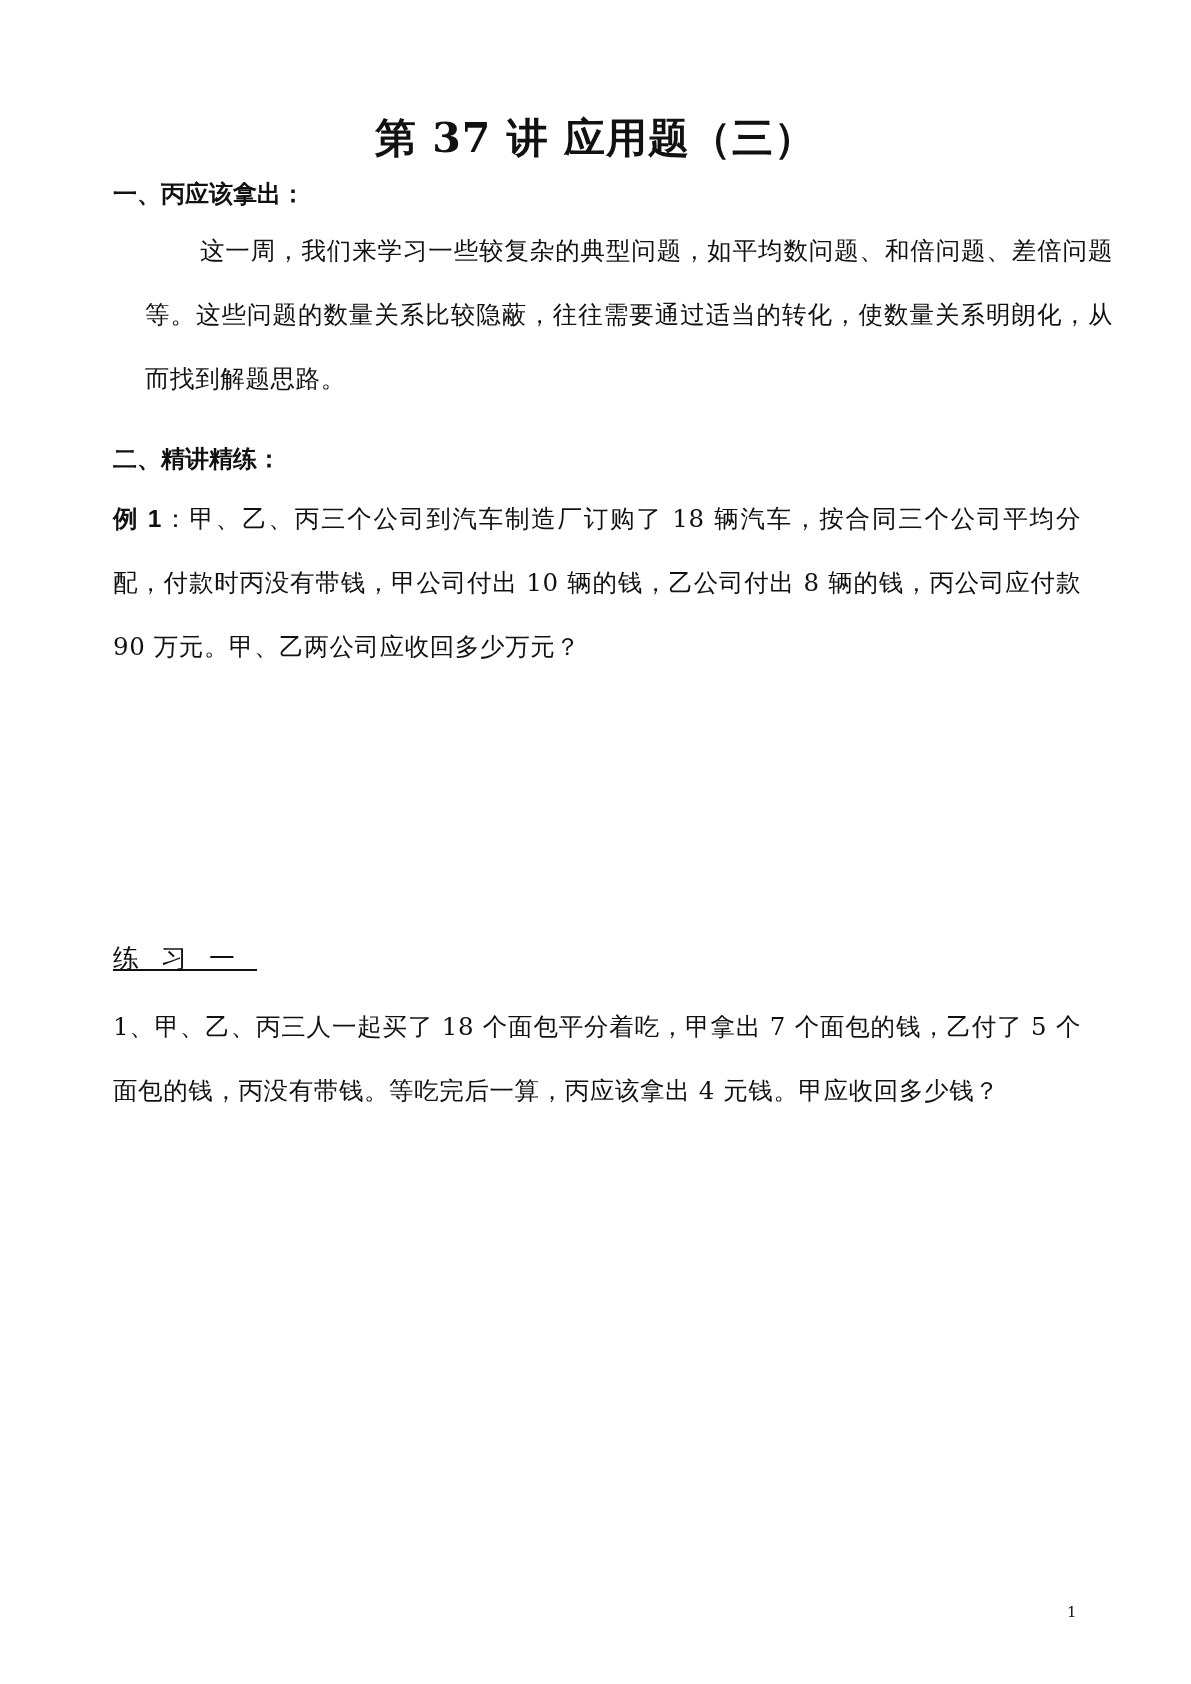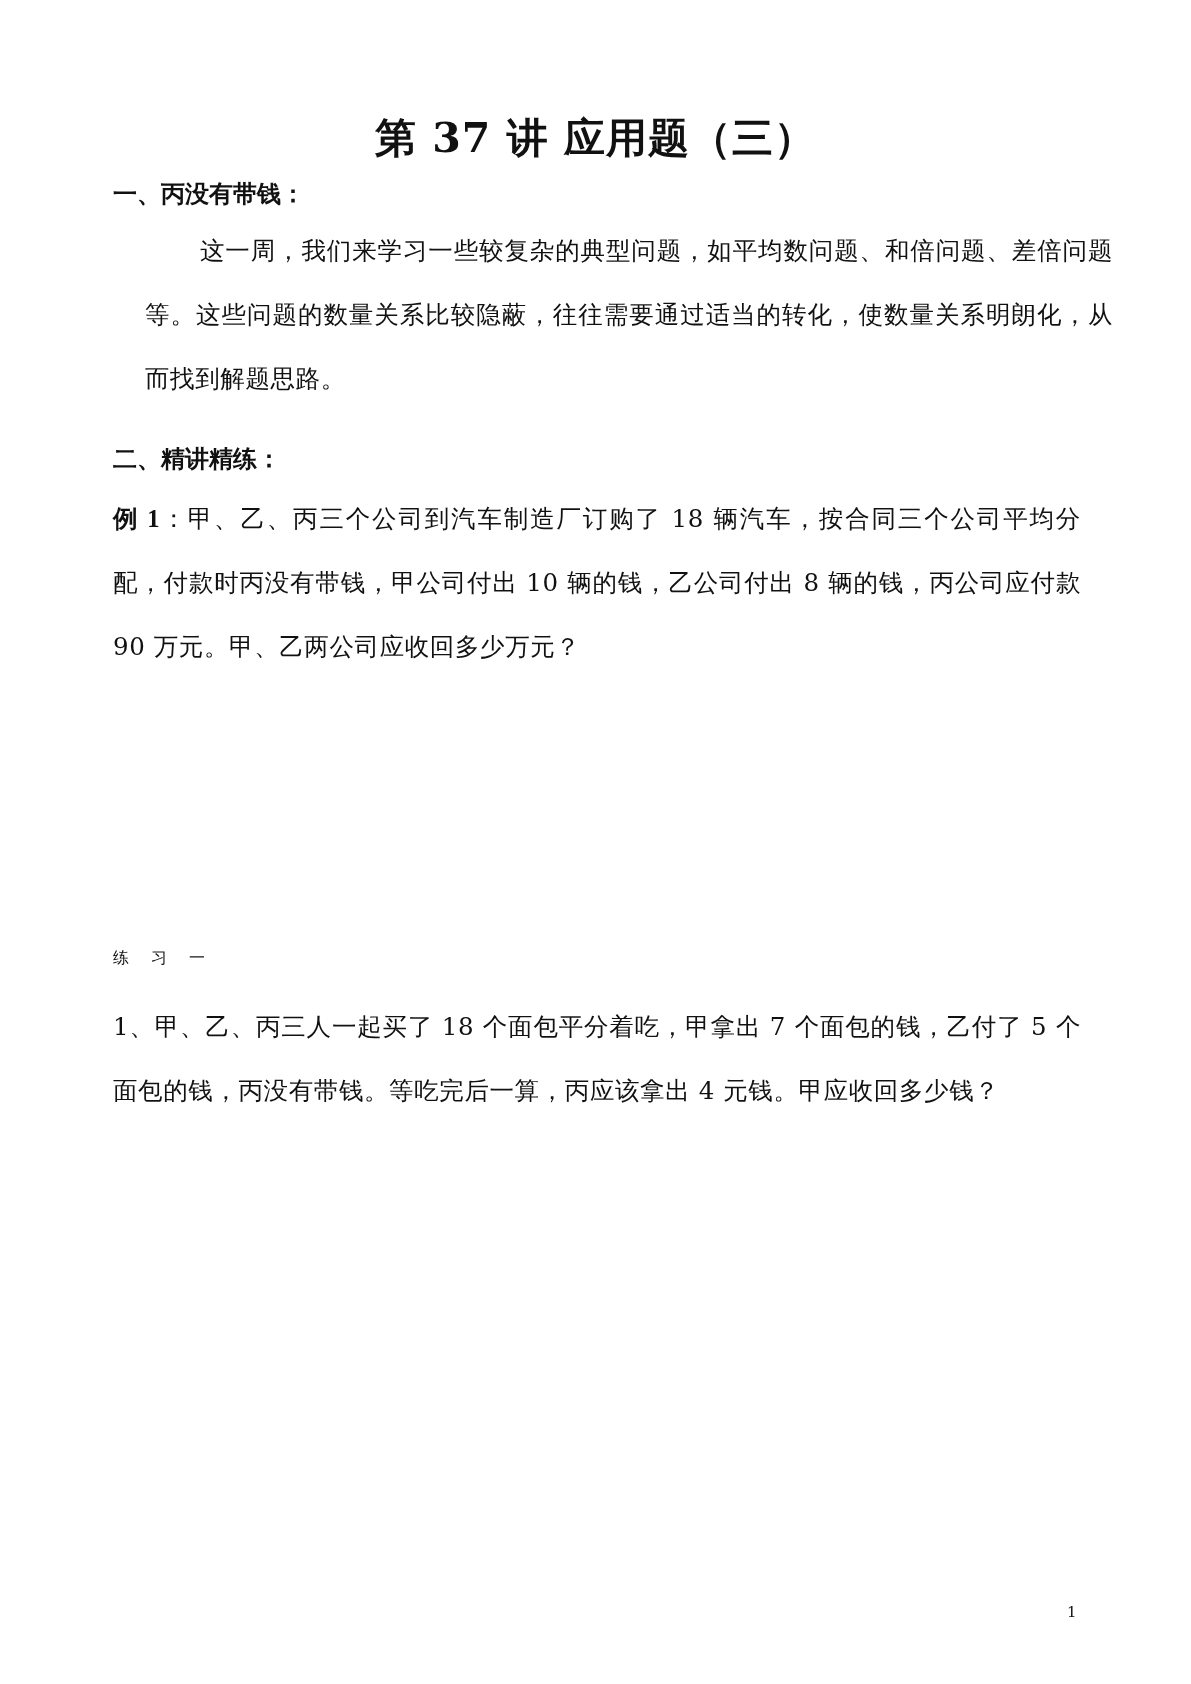--- a/index.html
+++ b/index.html
@@ -49,45 +49,46 @@
       font-size: 24.5px;
       line-height: 64px;
       text-align: justify;
       letter-spacing: 0.6px;
     }
     .indent {
       text-indent: 55px;
     }
     .bold-label {
       font-weight: bold;
-      font-family: Liberation Serif, serif;
+      font-family: Liberation Sans, sans-serif;
     }
     .practice {
       position: absolute;
       left: 113px;
-      font-size: 16px;
+      font-size: 26px;
       line-height: 40px;
       letter-spacing: 22px;
+      text-decoration: underline;
     }
     .page-number {
       position: absolute;
       left: 1067px;
       top: 1602px;
       font-size: 15px;
       line-height: 20px;
     }
   </style>
 </head>
 <body>
 
 <div class="page">
 
   <div class="title">第 37 讲  应用题（三）</div>
 
-  <div class="heading" style="top:176px;">一、丙没有带钱：</div>
+  <div class="heading" style="top:176px;">一、丙应该拿出：</div>
 
   <div class="para indent" style="top:219px;margin-left:32px;">这一周，我们来学习一些较复杂的典型问题，如平均数问题、和倍问题、差倍问题等。这些问题的数量关系比较隐蔽，往往需要通过适当的转化，使数量关系明朗化，从而找到解题思路。</div>
 
   <div class="heading" style="top:441px;text-align:center;">二、精讲精练：</div>
 
   <div class="para" style="top:487px;">
     <span class="bold-label">例 1</span><span>：</span><span>甲、乙、丙三个公司到汽车制造厂订购了 18 辆汽车，按合同三个公司平均分配，付款时丙没有带钱，甲公司付出 10 辆的钱，乙公司付出 8 辆的钱，丙公司应付款 90 万元。甲、乙两公司应收回多少万元？</span>
   </div>
 
   <div class="practice" style="top:938px;">练习一</div>

